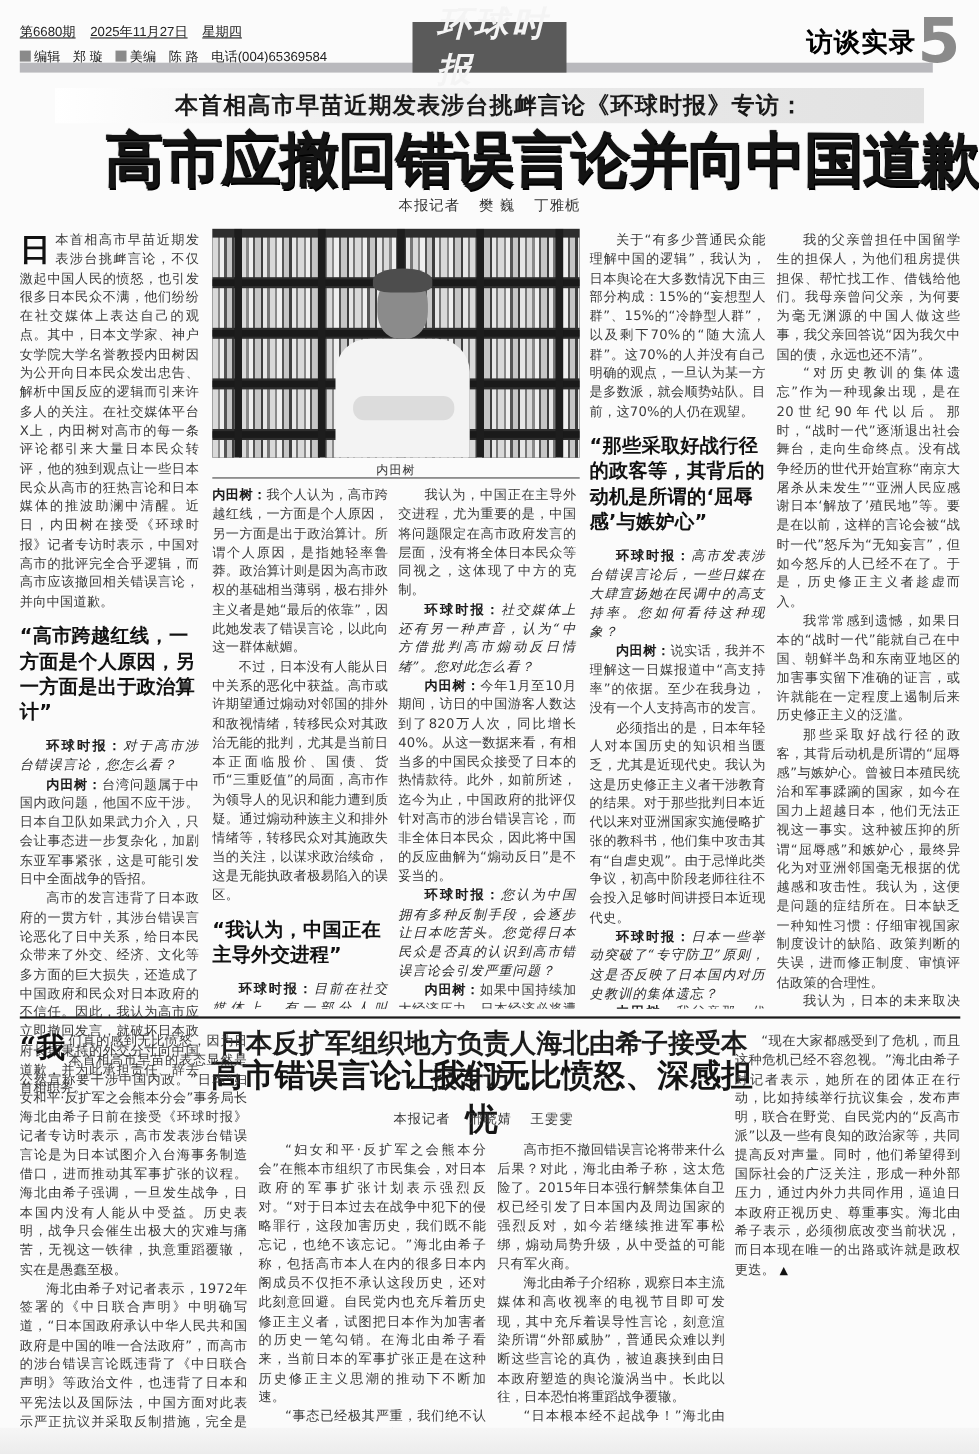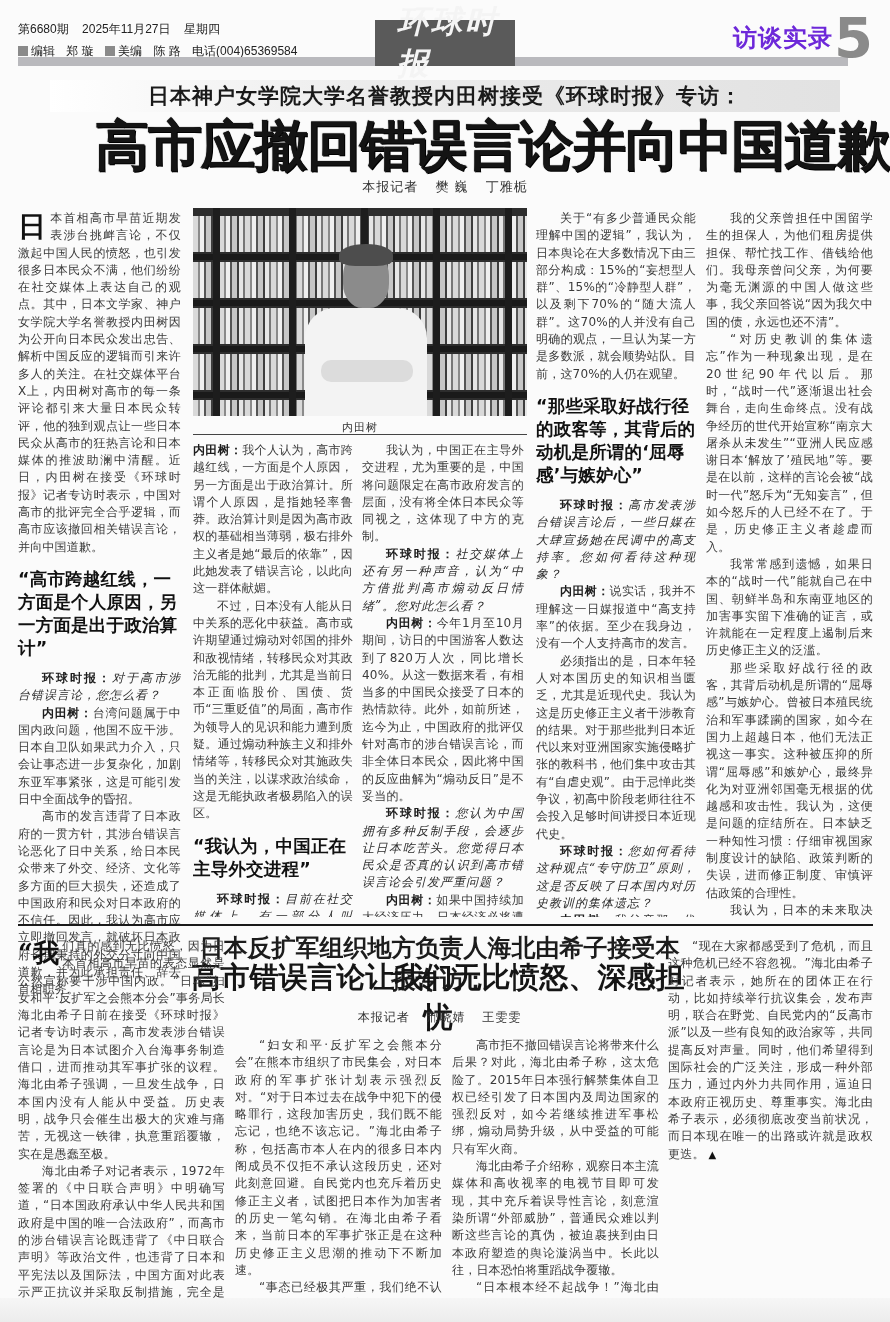--- a/index.html
+++ b/index.html
@@ -2,28 +2,28 @@
 <html><head>
 <meta charset="utf-8">
 <style>
   * { box-sizing: border-box; margin: 0; padding: 0; }
   html, body { width: 890px; height: 1322px; background: #fbfbfb; overflow: hidden; }
   body { font-family: "DejaVu Serif", "Liberation Serif", serif; color: #2a2a2a; position: relative; }
 
   
   .masthead { position: absolute; left: 18px; top: 0; width: 855px; height: 68px; }
   .mast-meta { position: absolute; left: 0; top: 18px; font-family: "Liberation Sans", "DejaVu Sans", sans-serif; font-size: 12px; color: #222; line-height: 22px; }
-  .mast-meta .row1 span { margin-right: 10px; }
+  .mast-meta .row1 span { margin-right: 10px; text-decoration: underline; }
   .mast-meta .row2 span { margin-right: 8px; }
   .mast-meta .sq { display: inline-block; width: 10px; height: 10px; background: #8a8a8a; margin-right: 3px; vertical-align: -1px; }
   .mast-bar { position: absolute; left: 0; top: 57px; width: 830px; height: 9px; background: #b9b9bd; }
   .mast-logo { position: absolute; left: 357px; top: 20px; width: 140px; height: 46px; background: #5a5a5a; color: #f4f4f4;
                font-family: "DejaVu Serif", serif; font-size: 31px; font-style: italic; font-weight: bold; letter-spacing: 3px;
                display: flex; align-items: center; justify-content: center; padding-left: 22px; }
-  .mast-section { position: absolute; right: 40px; top: 22px; font-size: 24px; font-weight: bold; color: #6d28d9; letter-spacing: 1px; margin-left: 36px; }
+  .mast-section { position: absolute; right: 40px; top: 22px; font-size: 24px; font-weight: bold; color: #000000; letter-spacing: 1px; margin-left: 36px; }
   .mast-pageno { position: absolute; right: 0; top: 10px; font-family: "DejaVu Sans", sans-serif; font-size: 56px; font-weight: bold; color: #8a8a8a; line-height: 56px; }
 
   
   .kicker1 { position: absolute; left: 50px; top: 80px; width: 790px; height: 32px;
              background: linear-gradient(to right, #ffffff 0%, #ececec 40%, #e2e2e2 100%);
              font-size: 21px; font-weight: bold; color: #1a1a1a; text-align: center; line-height: 32px; letter-spacing: 1px; }
   .headline1 { position: absolute; left: 0; top: 113px; width: 890px; text-align: right;
                font-family: "DejaVu Sans", sans-serif; font-weight: 900; font-size: 54px; line-height: 66px; color: #141414;
                letter-spacing: -1px; text-shadow: 0 0 1px #000, 1px 1px 0 #000; }
   .byline1 { position: absolute; left: 0; top: 178px; width: 890px; text-align: center; font-size: 13px; color: #333; letter-spacing: 1px; }
@@ -79,21 +79,21 @@
       <span>陈 路</span>
       <span>电话(004)65369584</span>
     </div>
   </div>
   <div class="mast-bar"></div>
   <div class="mast-logo">环球时报</div>
   <div class="mast-section">访谈实录</div>
   <div class="mast-pageno">5</div>
 </div>
 
-<div class="kicker1">日本神户女学院大学名誉教授内田树接受《环球时报》专访：</div>
+<div class="kicker1">本首相高市早苗近期发表涉台挑衅言论《环球时报》专访：</div>
 <div class="headline1">高市应撤回错误言论并向中国道歉</div>
 <div class="byline1">
   <span>本报记者</span>
   <span>樊 巍</span>
   <span>丁雅栀</span>
 </div>
 
 <div class="photo">
   <div class="books" style="top:8px"></div>
   <div class="shelf" style="top:46px"></div>
@@ -140,21 +140,21 @@
   <p class="q"><span class="lbl">环球时报：</span><span>您认为中国拥有多种反制手段，会逐步让日本吃苦头。您觉得日本民众是否真的认识到高市错误言论会引发严重问题？</span></p>
   <p><span class="lbl">内田树：</span><span>如果中国持续加大经济压力，日本经济必将遭受冲击。我认为，冷静的政治人士、官员、记者以及众多商界人士都明白这一点的严重性。</span></p>
 </div>
 
 <div class="col" style="left:536px; top:210px; width:160px; height:707px; overflow:hidden;">
   <p>关于“有多少普通民众能理解中国的逻辑”，我认为，日本舆论在大多数情况下由三部分构成：15%的“妄想型人群”、15%的“冷静型人群”，以及剩下70%的“随大流人群”。这70%的人并没有自己明确的观点，一旦认为某一方是多数派，就会顺势站队。目前，这70%的人仍在观望。</p>
   <div class="sub">“那些采取好战行径的政客等，其背后的动机是所谓的‘屈辱感’与嫉妒心”</div>
   <p class="q"><span class="lbl">环球时报：</span><span>高市发表涉台错误言论后，一些日媒在大肆宣扬她在民调中的高支持率。您如何看待这种现象？</span></p>
   <p><span class="lbl">内田树：</span><span>说实话，我并不理解这一日媒报道中“高支持率”的依据。至少在我身边，没有一个人支持高市的发言。</span></p>
   <p>必须指出的是，日本年轻人对本国历史的知识相当匮乏，尤其是近现代史。我认为这是历史修正主义者干涉教育的结果。对于那些批判日本近代以来对亚洲国家实施侵略扩张的教科书，他们集中攻击其有“自虐史观”。由于忌惮此类争议，初高中阶段老师往往不会投入足够时间讲授日本近现代史。</p>
-  <p class="q"><span class="lbl">环球时报：</span><span>您如何看待这种观点“专守防卫”原则，这是否反映了日本国内对历史教训的集体遗忘？</span></p>
+  <p class="q"><span class="lbl">环球时报：</span><span>日本一些举动突破了“专守防卫”原则，这是否反映了日本国内对历史教训的集体遗忘？</span></p>
   <p><span class="lbl">内田树：</span><span>我父亲那一代是“战时一代”，他和我岳父都记得自己在中国犯下的深重罪孽，也记得日本战败时自己是如何被宽恕的，但他们几乎从不提及这些往事。我所知道的是，1972年《日中联合声明》发表后，我的父亲和岳父立即加入了日中友好协会，余生都致力于两国的友好事业。</span></p>
 </div>
 
 <div class="col" style="left:706px; top:210px; width:167px; height:707px; overflow:hidden;">
   <p>我的父亲曾担任中国留学生的担保人，为他们租房提供担保、帮忙找工作、借钱给他们。我母亲曾问父亲，为何要为毫无渊源的中国人做这些事，我父亲回答说“因为我欠中国的债，永远也还不清”。</p>
   <p>“对历史教训的集体遗忘”作为一种现象出现，是在20世纪90年代以后。那时，“战时一代”逐渐退出社会舞台，走向生命终点。没有战争经历的世代开始宣称“南京大屠杀从未发生”“亚洲人民应感谢日本‘解放了’殖民地”等。要是在以前，这样的言论会被“战时一代”怒斥为“无知妄言”，但如今怒斥的人已经不在了。于是，历史修正主义者趁虚而入。</p>
   <p>我常常感到遗憾，如果日本的“战时一代”能就自己在中国、朝鲜半岛和东南亚地区的加害事实留下准确的证言，或许就能在一定程度上遏制后来历史修正主义的泛滥。</p>
   <p>那些采取好战行径的政客，其背后动机是所谓的“屈辱感”与嫉妒心。曾被日本殖民统治和军事蹂躏的国家，如今在国力上超越日本，他们无法正视这一事实。这种被压抑的所谓“屈辱感”和嫉妒心，最终异化为对亚洲邻国毫无根据的优越感和攻击性。我认为，这便是问题的症结所在。日本缺乏一种知性习惯：仔细审视国家制度设计的缺陷、政策判断的失误，进而修正制度、审慎评估政策的合理性。</p>
   <p><span>我认为，日本的未来取决于能否回溯战败的原点，与邻国友好共存，成为在国际社会占据体面地位的国家。我虽对此并不乐观，但认为这是日本唯一可追求的未来。</span></p>
 </div>

